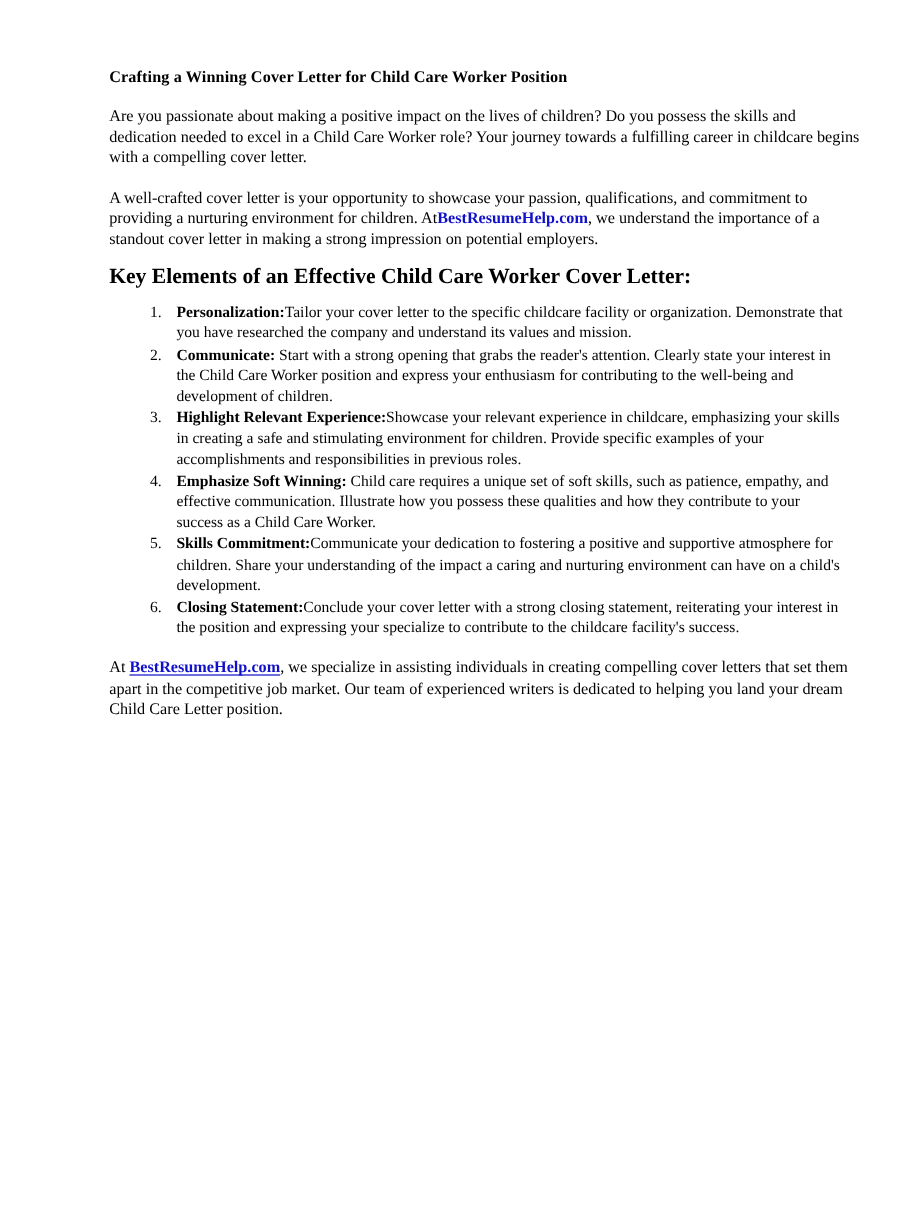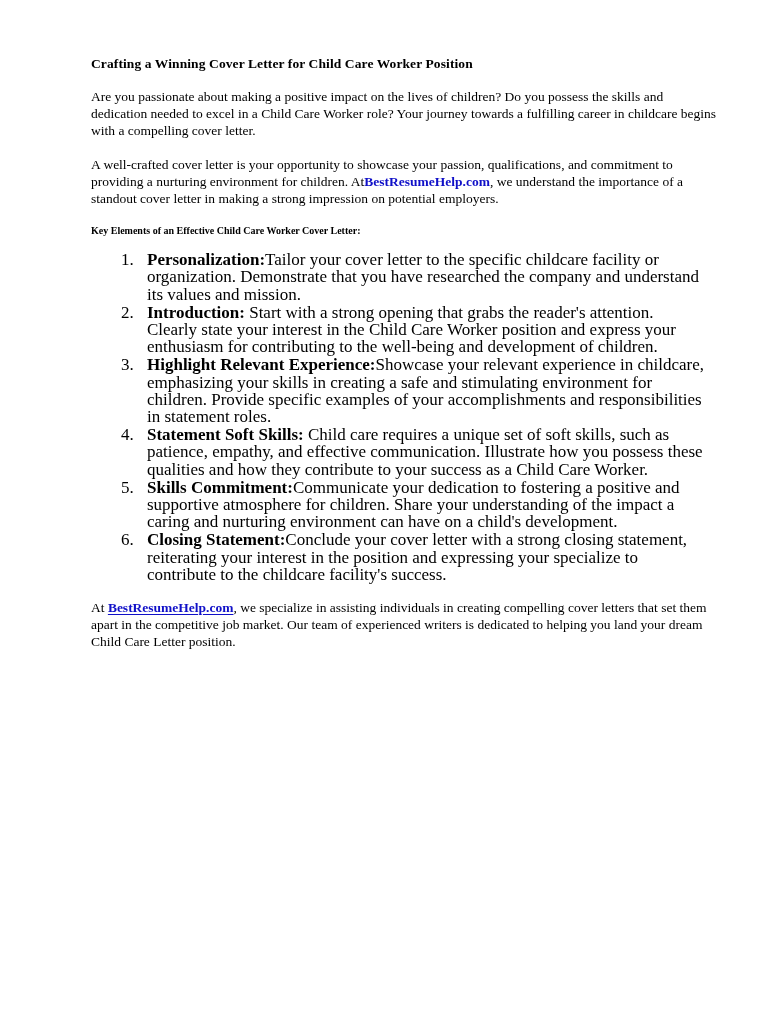--- a/index.html
+++ b/index.html
@@ -34,30 +34,30 @@
     margin: 0 0 15px 0;
     letter-spacing: 0.1px;
   }
   .para {
     font-size: 13.5px;
     line-height: 17.2px;
     margin: 16px 0 15px 0;
     text-align: left;
   }
   .section-heading {
-    font-size: 10px;
+    font-size: 18px;
     font-weight: bold;
     line-height: 17px;
     margin: 0 0 12px 0;
   }
   ol.key-list {
     margin: 0 16px 14px 0;
     padding: 0 0 0 47px;
     list-style-type: decimal;
-    font-size: 17px;
+    font-size: 13px;
     line-height: 17.2px;
   }
   ol.key-list > li {
     margin: 0 0 1px 0;
     padding-left: 9px;
   }
   ol.key-list > li::marker {
     font-weight: normal;
   }
   .lead {
@@ -99,27 +99,27 @@
       <span>A well-crafted cover letter is your opportunity to showcase your passion, qualifications, and commitment to providing a nurturing environment for children. At</span><a class="link" href="#">BestResumeHelp.com</a><span>, we understand the importance of a standout cover letter in making a strong impression on potential employers.</span>
     </p>
 
     <h2 class="section-heading">Key Elements of an Effective Child Care Worker Cover Letter:</h2>
 
     <ol class="key-list">
       <li>
         <span class="lead">Personalization:</span><span class="nowrap-sep"></span><span>Tailor your cover letter to the specific childcare facility or organization. Demonstrate that you have researched the company and understand its values and mission.</span>
       </li>
       <li>
-        <span class="lead">Introduction:</span><span class="nowrap-sep"> </span><span>Start with a strong opening that grabs the reader's attention. Clearly state your interest in the Child Care Worker position and express your enthusiasm for contributing to the well-being and development of children.</span>
+        <span class="lead">Communicate:</span><span class="nowrap-sep"> </span><span>Start with a strong opening that grabs the reader's attention. Clearly state your interest in the Child Care Worker position and express your enthusiasm for contributing to the well-being and development of children.</span>
       </li>
       <li>
-        <span class="lead">Highlight Relevant Experience:</span><span class="nowrap-sep"></span><span>Showcase your relevant experience in childcare, emphasizing your skills in creating a safe and stimulating environment for children. Provide specific examples of your accomplishments and responsibilities in statement roles.</span>
+        <span class="lead">Highlight Relevant Experience:</span><span class="nowrap-sep"></span><span>Showcase your relevant experience in childcare, emphasizing your skills in creating a safe and stimulating environment for children. Provide specific examples of your accomplishments and responsibilities in previous roles.</span>
       </li>
       <li>
-        <span class="lead">Statement Soft Skills:</span><span class="nowrap-sep"> </span><span>Child care requires a unique set of soft skills, such as patience, empathy, and effective communication. Illustrate how you possess these qualities and how they contribute to your success as a Child Care Worker.</span>
+        <span class="lead">Emphasize Soft Winning:</span><span class="nowrap-sep"> </span><span>Child care requires a unique set of soft skills, such as patience, empathy, and effective communication. Illustrate how you possess these qualities and how they contribute to your success as a Child Care Worker.</span>
       </li>
       <li>
         <span class="lead">Skills Commitment:</span><span class="nowrap-sep"></span><span>Communicate your dedication to fostering a positive and supportive atmosphere for children. Share your understanding of the impact a caring and nurturing environment can have on a child's development.</span>
       </li>
       <li>
         <span class="lead">Closing Statement:</span><span class="nowrap-sep"></span><span>Conclude your cover letter with a strong closing statement, reiterating your interest in the position and expressing your specialize to contribute to the childcare facility's success.</span>
       </li>
     </ol>
 
     <p class="para">

